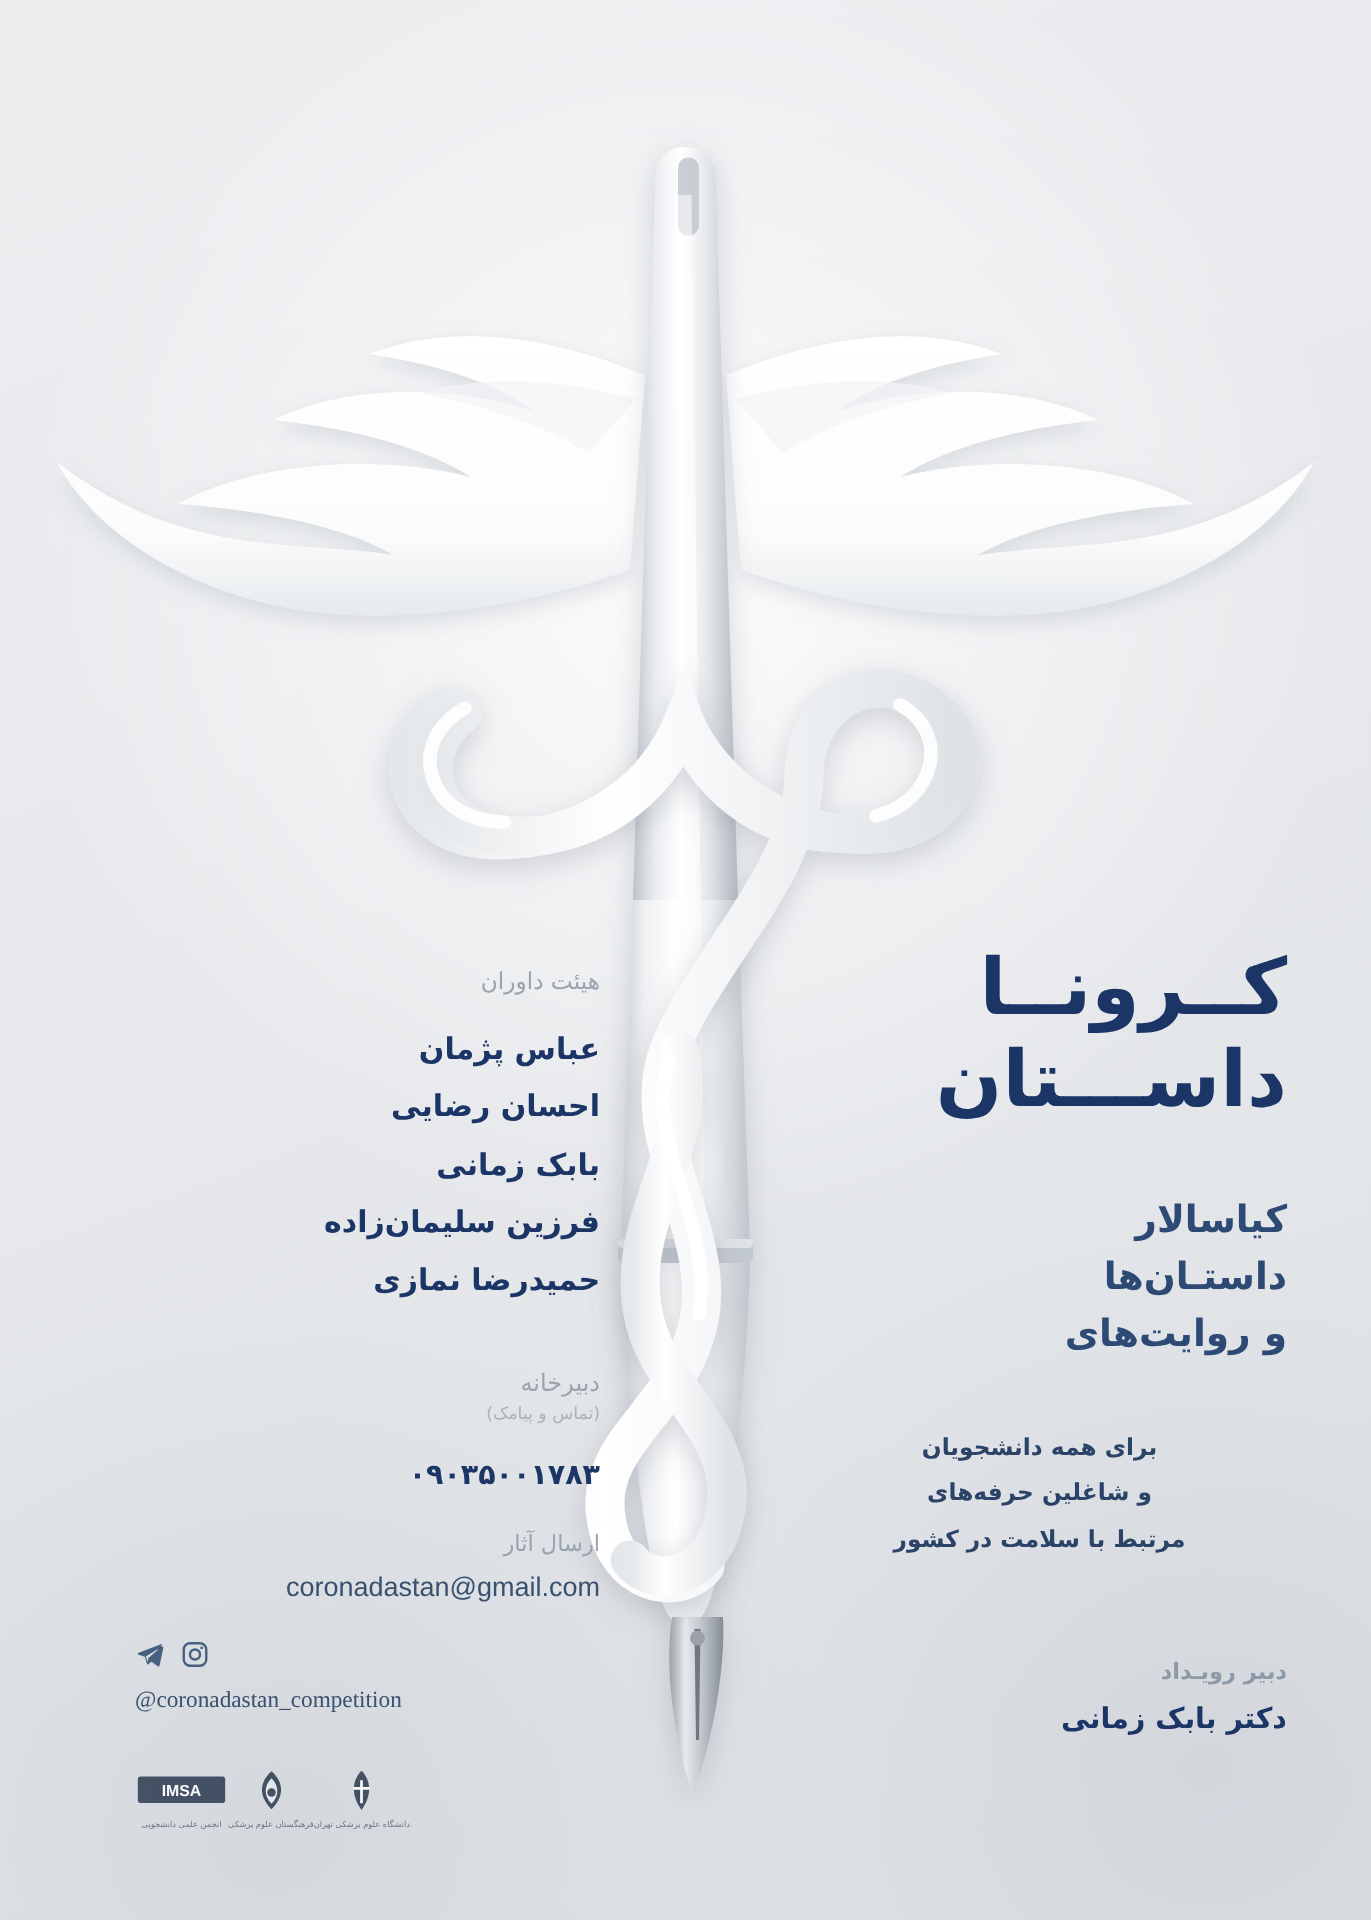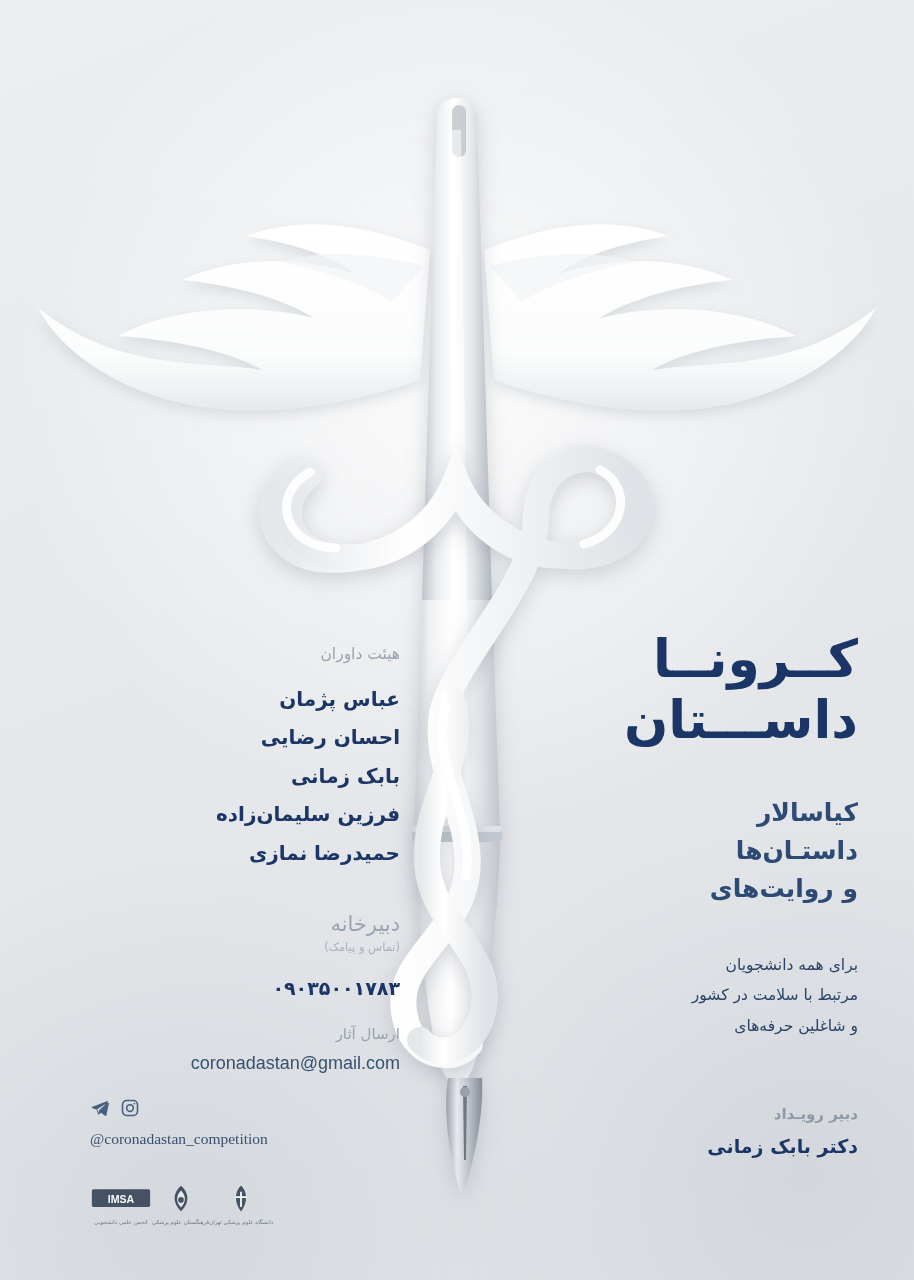--- a/index.html
+++ b/index.html
@@ -68,21 +68,22 @@
     color: #2d4a74;
     line-height: 1.52;
     letter-spacing: 1px;
   }
   .subtitle span { display: block; }
   .audience {
     margin-top: 42px;
     font-size: 15.5px;
     color: #2b4367;
     line-height: 1.95;
-    font-weight: normal;
+    font-weight: bold;
+    text-align: center;
   }
   .audience span { display: block; }
   .chair {
     margin-top: 64px;
   }
   .chair-label {
     font-size: 15px;
     color: #8e99a8;
     letter-spacing: 1px;
     font-weight: bold;
@@ -116,21 +117,21 @@
     font-size: 20px;
     font-weight: bold;
     color: #1b3566;
     line-height: 1.92;
     letter-spacing: 0.5px;
   }
   .secretariat {
     margin-top: 40px;
   }
   .sec-label {
-    font-size: 21px;
+    font-size: 16px;
     color: #9aa3b0;
     letter-spacing: 1px;
   }
   .sec-sub {
     font-size: 11.5px;
     color: #aab2bd;
     margin-top: 4px;
   }
   .sec-phone {
     margin-top: 23px;
@@ -296,22 +297,22 @@
     </div>
 
     <div class="subtitle">
       <span>کیاسالار</span>
       <span>داستـان‌ها</span>
       <span>و روایت‌های</span>
     </div>
 
     <div class="audience">
       <span>برای همه دانشجویان</span>
+      <span>و شاغلین حرفه‌های</span>
       <span>مرتبط با سلامت در کشور</span>
-      <span>و شاغلین حرفه‌های</span>
     </div>
 
     <div class="chair">
       <div class="chair-label">دبیر رویـداد</div>
       <div class="chair-name">دکتر بابک زمانی</div>
     </div>
   </div>
 
   <div class="left-block">
     <div class="jury-label">هیئت داوران</div>

